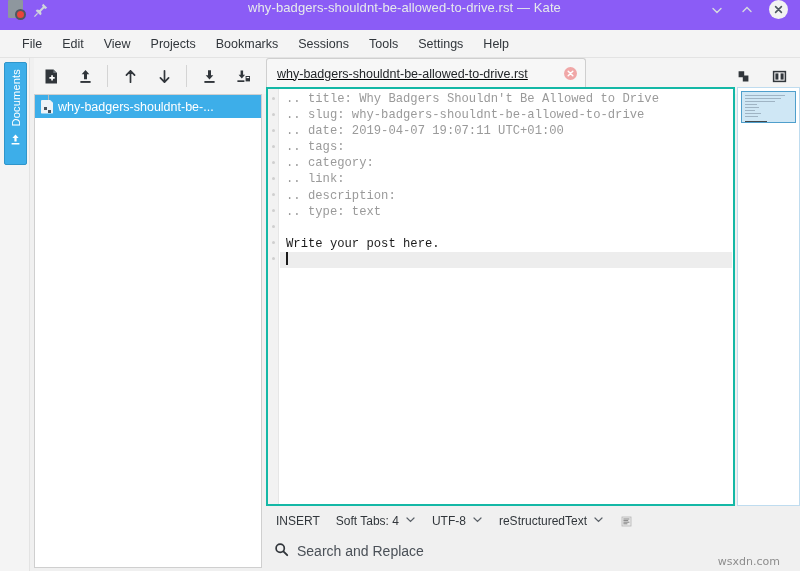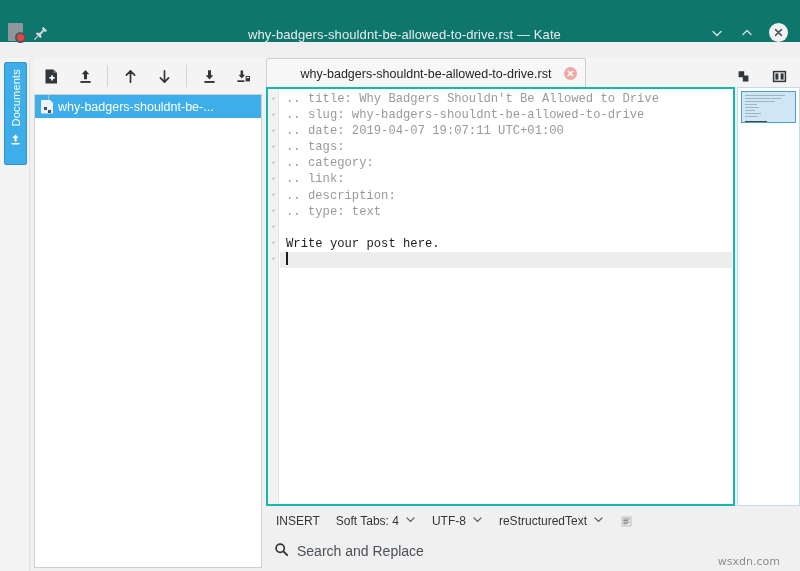--- a/index.html
+++ b/index.html
@@ -10,23 +10,23 @@
     background: #f7f7f7;
   }
   #app {
     position: relative;
     width: 800px; height: 571px;
     background: #f0f0f0;
   }
 
   
   .titlebar {
-    position:absolute; left:0; top:0; width:800px; height:42px;
-    background:#0f766e;
-    display:flex; align-items:flex-end;
+    position:absolute; left:0; top:0; width:800px; height:30px;
+    background:#8b5cf6;
+    display:flex; align-items:flex-start;
   }
   .tb-left { display:flex; align-items:center; gap:8px; padding-left:8px; width:120px; }
   .kate-icon { width:17px; height:19px; position:relative; }
   .kate-icon .page {
     position:absolute; left:0; top:0; width:15px; height:18px;
     background:#8e979e; border-radius:1px;
   }
   .kate-icon .dot {
     position:absolute; right:-1px; bottom:-1px; width:11px; height:11px;
     background:#e8453c; border-radius:50%; border:2px solid #4d5760;
@@ -117,22 +117,23 @@
   
   .tabstrip {
     position:absolute; left:266px; top:58px; width:469px; height:30px;
     display:flex; align-items:flex-end;
   }
   .doctab {
     position:relative; height:30px; min-width:320px;
     background:#f7f7f7;
     border:1px solid #cfcfcf; border-bottom:none;
     border-radius:3px 3px 0 0;
-    display:flex; align-items:center; justify-content:center; gap:8px;
+    display:flex; align-items:center; gap:8px;
     padding:0 10px;
+    text-decoration:underline;
   }
   .doctab .label { font-size:12.5px; color:#232629; white-space:nowrap; }
   .doctab .closex {
     width:13px; height:13px; border-radius:50%; background:#f0a7a7;
     display:flex; align-items:center; justify-content:center;
     position:absolute; right:8px;
   }
   .righttools {
     position:absolute; right:4px; top:61px; display:flex; align-items:center; gap:2px;
   }
@@ -232,20 +233,31 @@
           </svg>
       </div>
       <div class="closebtn">
         <svg width="11" height="11" viewBox="0 0 11 11">
             <path d="M2.6 2.6 L8.4 8.4 M8.4 2.6 L2.6 8.4" stroke="#4d5760" stroke-width="1.6" stroke-linecap="round"></path>
           </svg>
       </div>
     </div>
   </div>
 
+  <div class="menubar">
+    <div class="menuitem">File</div>
+    <div class="menuitem">Edit</div>
+    <div class="menuitem">View</div>
+    <div class="menuitem">Projects</div>
+    <div class="menuitem">Bookmarks</div>
+    <div class="menuitem">Sessions</div>
+    <div class="menuitem">Tools</div>
+    <div class="menuitem">Settings</div>
+    <div class="menuitem">Help</div>
+  </div>
 
   <div class="dockbar">
     <div class="doc-tab">
       <div class="vlabel">Documents</div>
       <div class="upicon">
         <svg width="13" height="13" viewBox="0 0 13 13">
           <path d="M6.5 1.5 L9.6 5.0 L7.6 5.0 L7.6 8.6 L5.4 8.6 L5.4 5.0 L3.4 5.0 Z" fill="#ffffff"></path>
           <rect x="2.6" y="10.0" width="7.8" height="1.5" fill="#ffffff"></rect>
         </svg>
       </div>

